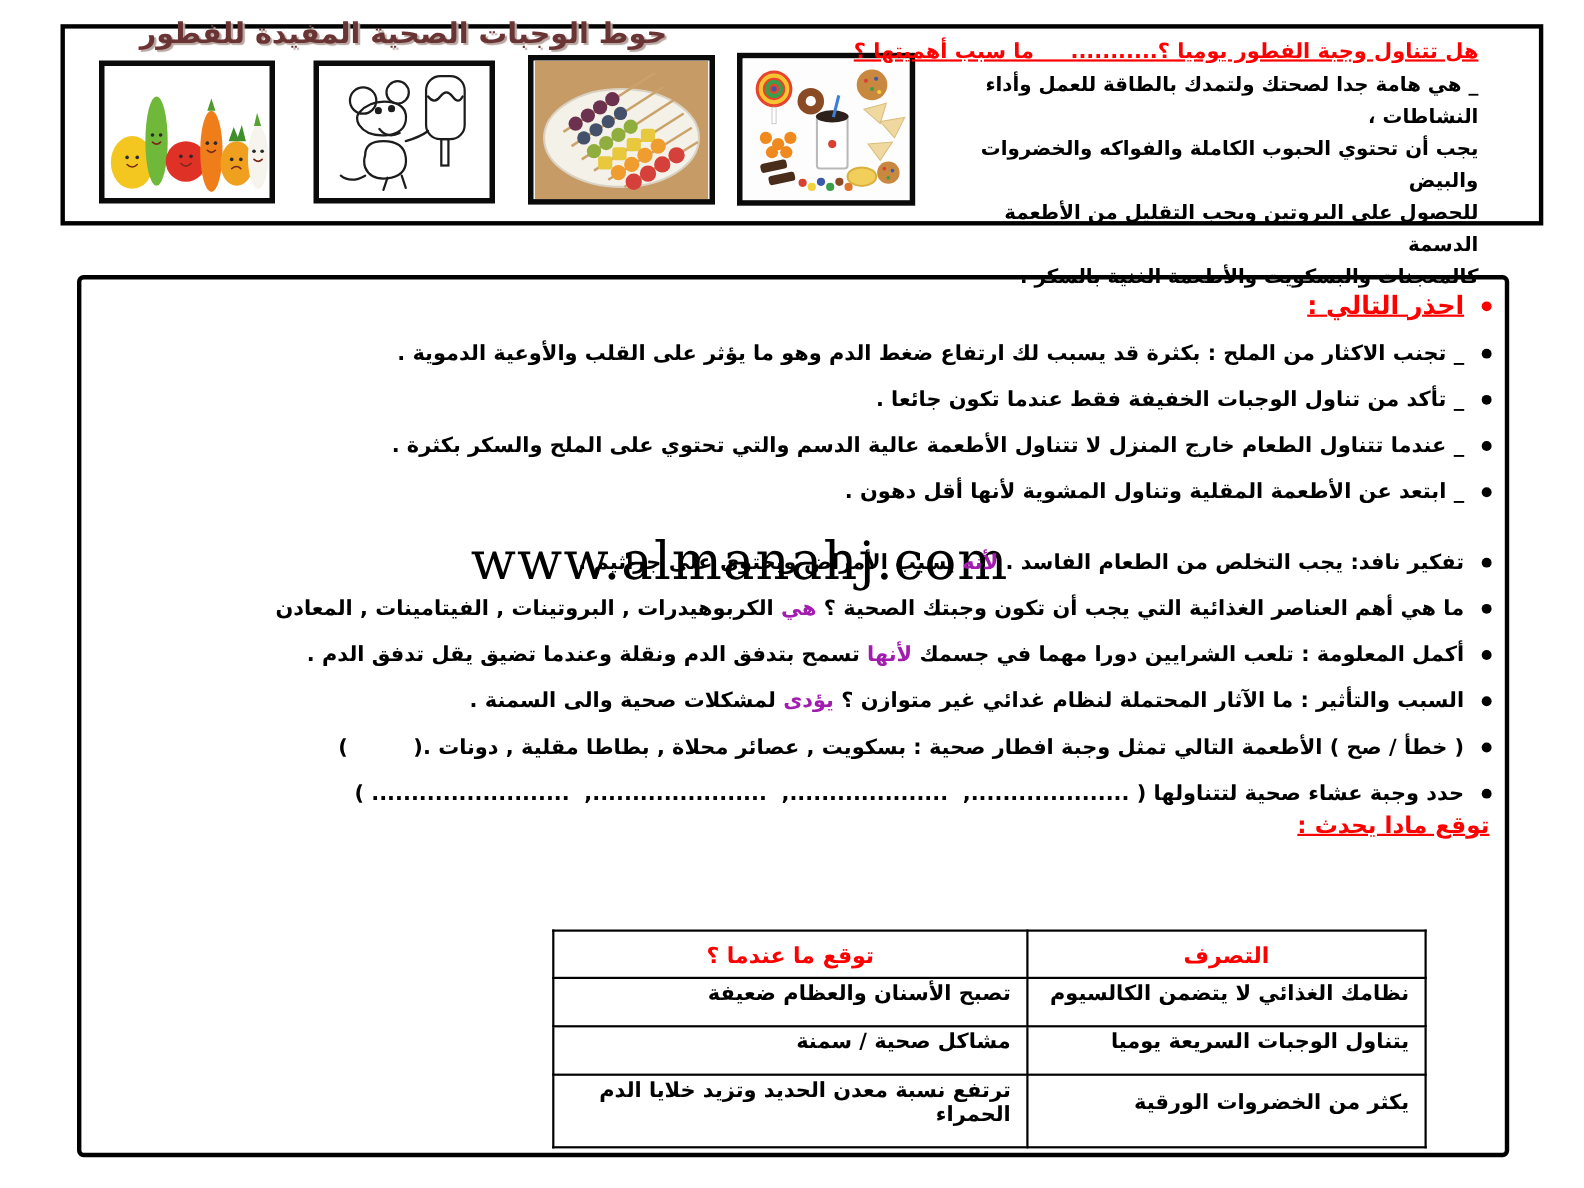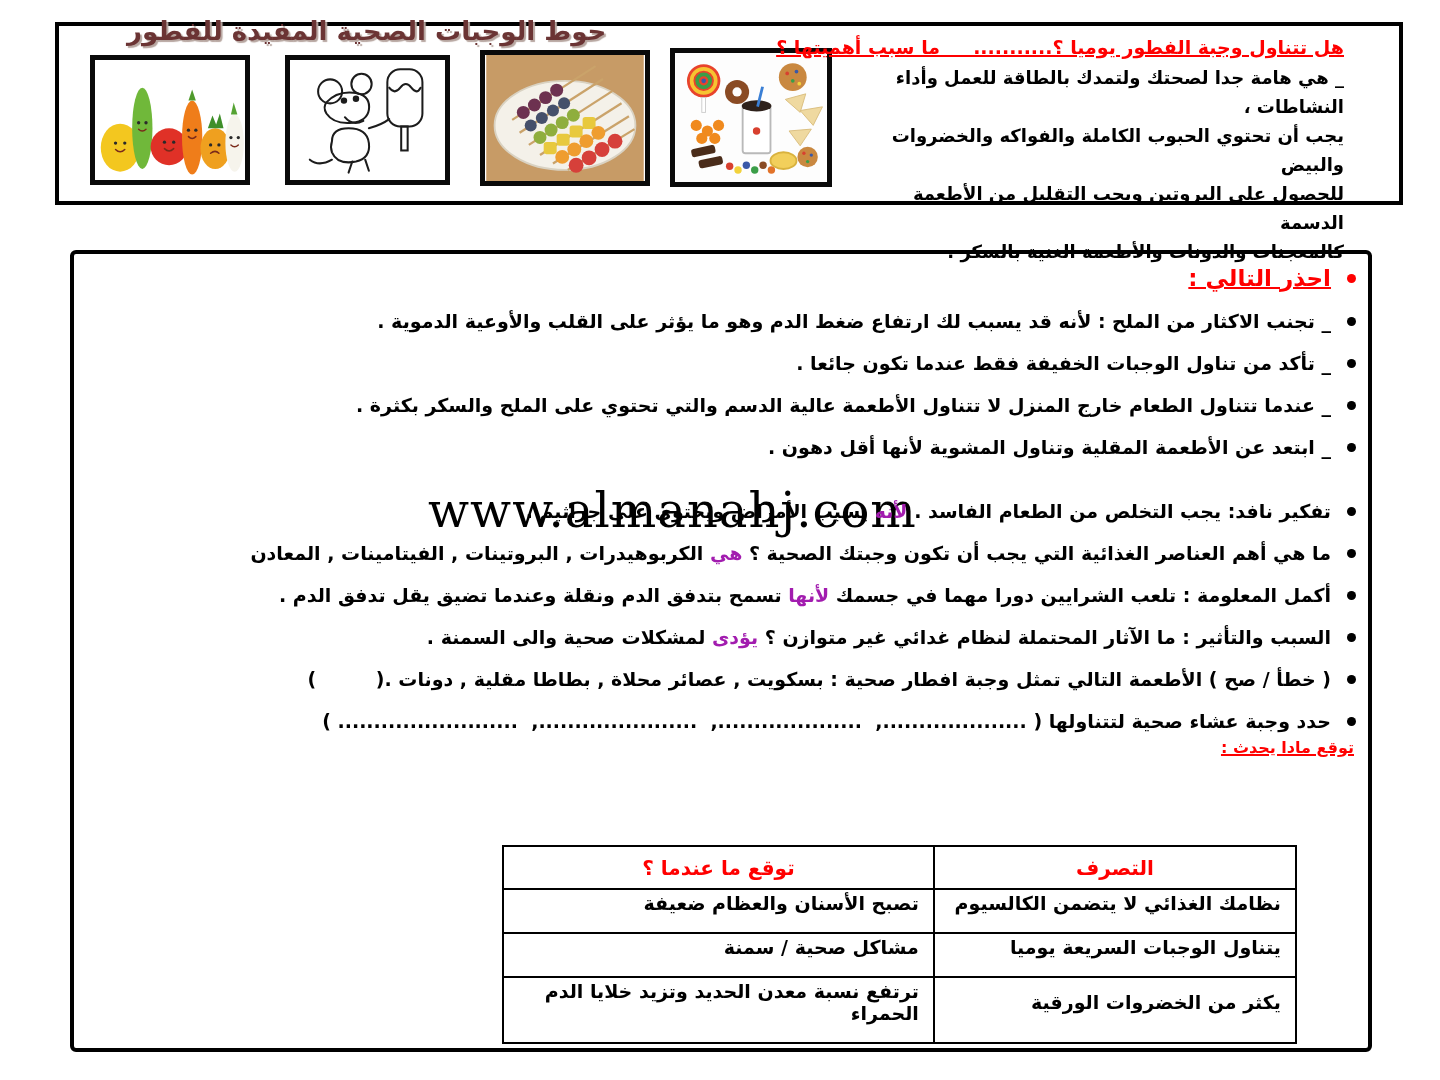--- a/index.html
+++ b/index.html
@@ -32,21 +32,21 @@
                background:#000; margin-top:11px; margin-inline-end:16px; }
   .line .txt { flex:1; text-align:right; }
   .line.gap { margin-top:34px; }
   .warn-head { font-size:23px; line-height:32px; }
   .warn-head .dot { background:#ff0000; margin-top:12px; }
   .warn-head .txt { color:#ff0000; text-decoration:underline; text-decoration-thickness:2px; flex:0 0 auto; }
   .hl { color:#a21caf; text-decoration-thickness:2px; }
 
   .predict-heading { position:relative; z-index:2; direction:rtl; text-align:right;
                      padding-right:14px; margin-top:-10px; color:#ff0000;
-                     font-size:16px; font-weight:bold;
+                     font-size:21px; font-weight:bold;
                      text-decoration:underline; text-decoration-thickness:2px; }
 
   
   .watermark { position:absolute; left:428px; top:482px; z-index:1;
                font-family:"DejaVu Serif", serif; font-size:48px; color:#000000;
                letter-spacing:1px; pointer-events:none; }
 
   
   .predict-table { position:absolute; left:428px; top:591px; width:795px;
                    border-collapse:collapse; direction:rtl; z-index:2; background:#fff; }
@@ -231,36 +231,36 @@
           <circle cx="142" cy="117" r="1.8" fill="#3b9e48"></circle>
         </g>
     </svg>
   </div>
 
   <div class="qa-block">
     <div class="qa-heading">هل تتناول وجبة الفطور يوميا ؟...........&nbsp;&nbsp;&nbsp;&nbsp; ما سبب أهميتها ؟</div>
     <div class="qa-line">_ هي هامة جدا لصحتك ولتمدك بالطاقة للعمل وأداء النشاطات ،</div>
     <div class="qa-line">يجب أن تحتوي الحبوب الكاملة والفواكه والخضروات والبيض</div>
     <div class="qa-line">للحصول على البروتين ويجب التقليل من الأطعمة الدسمة</div>
-    <div class="qa-line">كالمعجنات والدونات والأطعمة الغنية بالسكر .</div>
+    <div class="qa-line">كالمعجنات والبسكويت والأطعمة الغنية بالسكر .</div>
   </div>
 </div>
 
 <div class="watermark">www.almanahj.com</div>
 
 <div class="main-box">
   <div class="bullets">
     <div class="line warn-head">
       <span class="dot"></span>
       <span class="txt">احذر التالي :</span>
     </div>
 
   <div class="line">
         <span class="dot"></span>
-        <span class="txt"><span>_ تجنب الاكثار من الملح : لأنه قد يسبب لك ارتفاع ضغط الدم وهو ما يؤثر على القلب والأوعية الدموية .</span></span>
+        <span class="txt"><span>_ تجنب الاكثار من الملح : بكثرة قد يسبب لك ارتفاع ضغط الدم وهو ما يؤثر على القلب والأوعية الدموية .</span></span>
       </div>
       <div class="line">
         <span class="dot"></span>
         <span class="txt"><span>_ تأكد من تناول الوجبات الخفيفة فقط  عندما تكون جائعا .</span></span>
       </div>
       <div class="line">
         <span class="dot"></span>
         <span class="txt"><span>_ عندما تتناول الطعام خارج المنزل لا تتناول الأطعمة عالية الدسم والتي تحتوي على الملح والسكر بكثرة .</span></span>
       </div>
       <div class="line">

